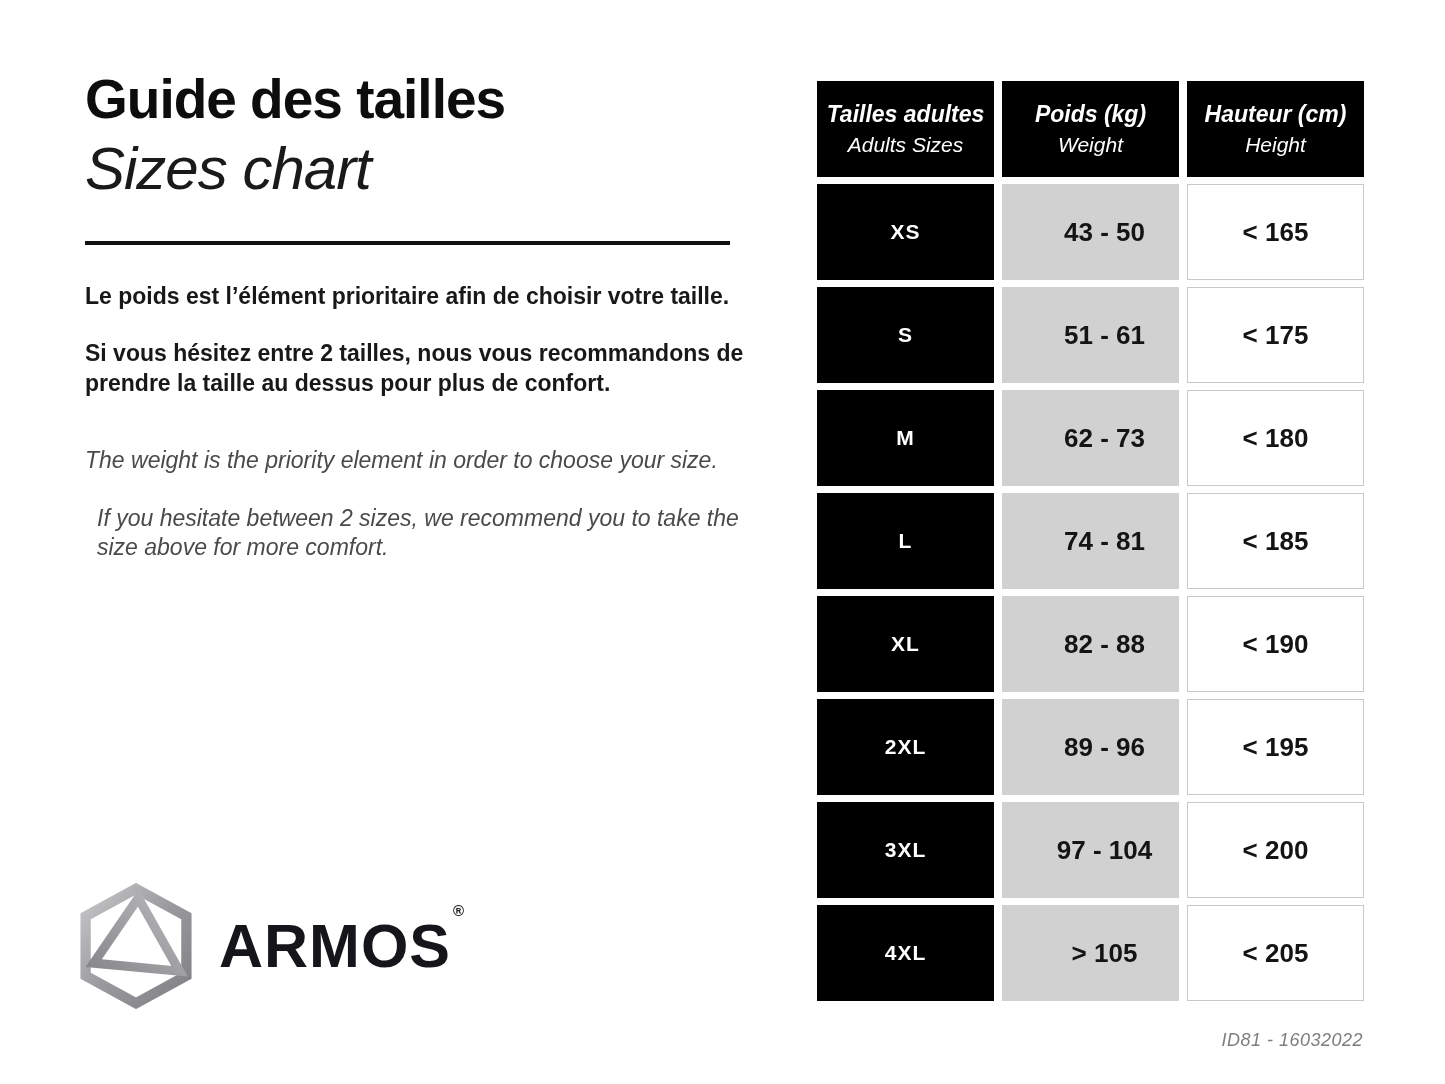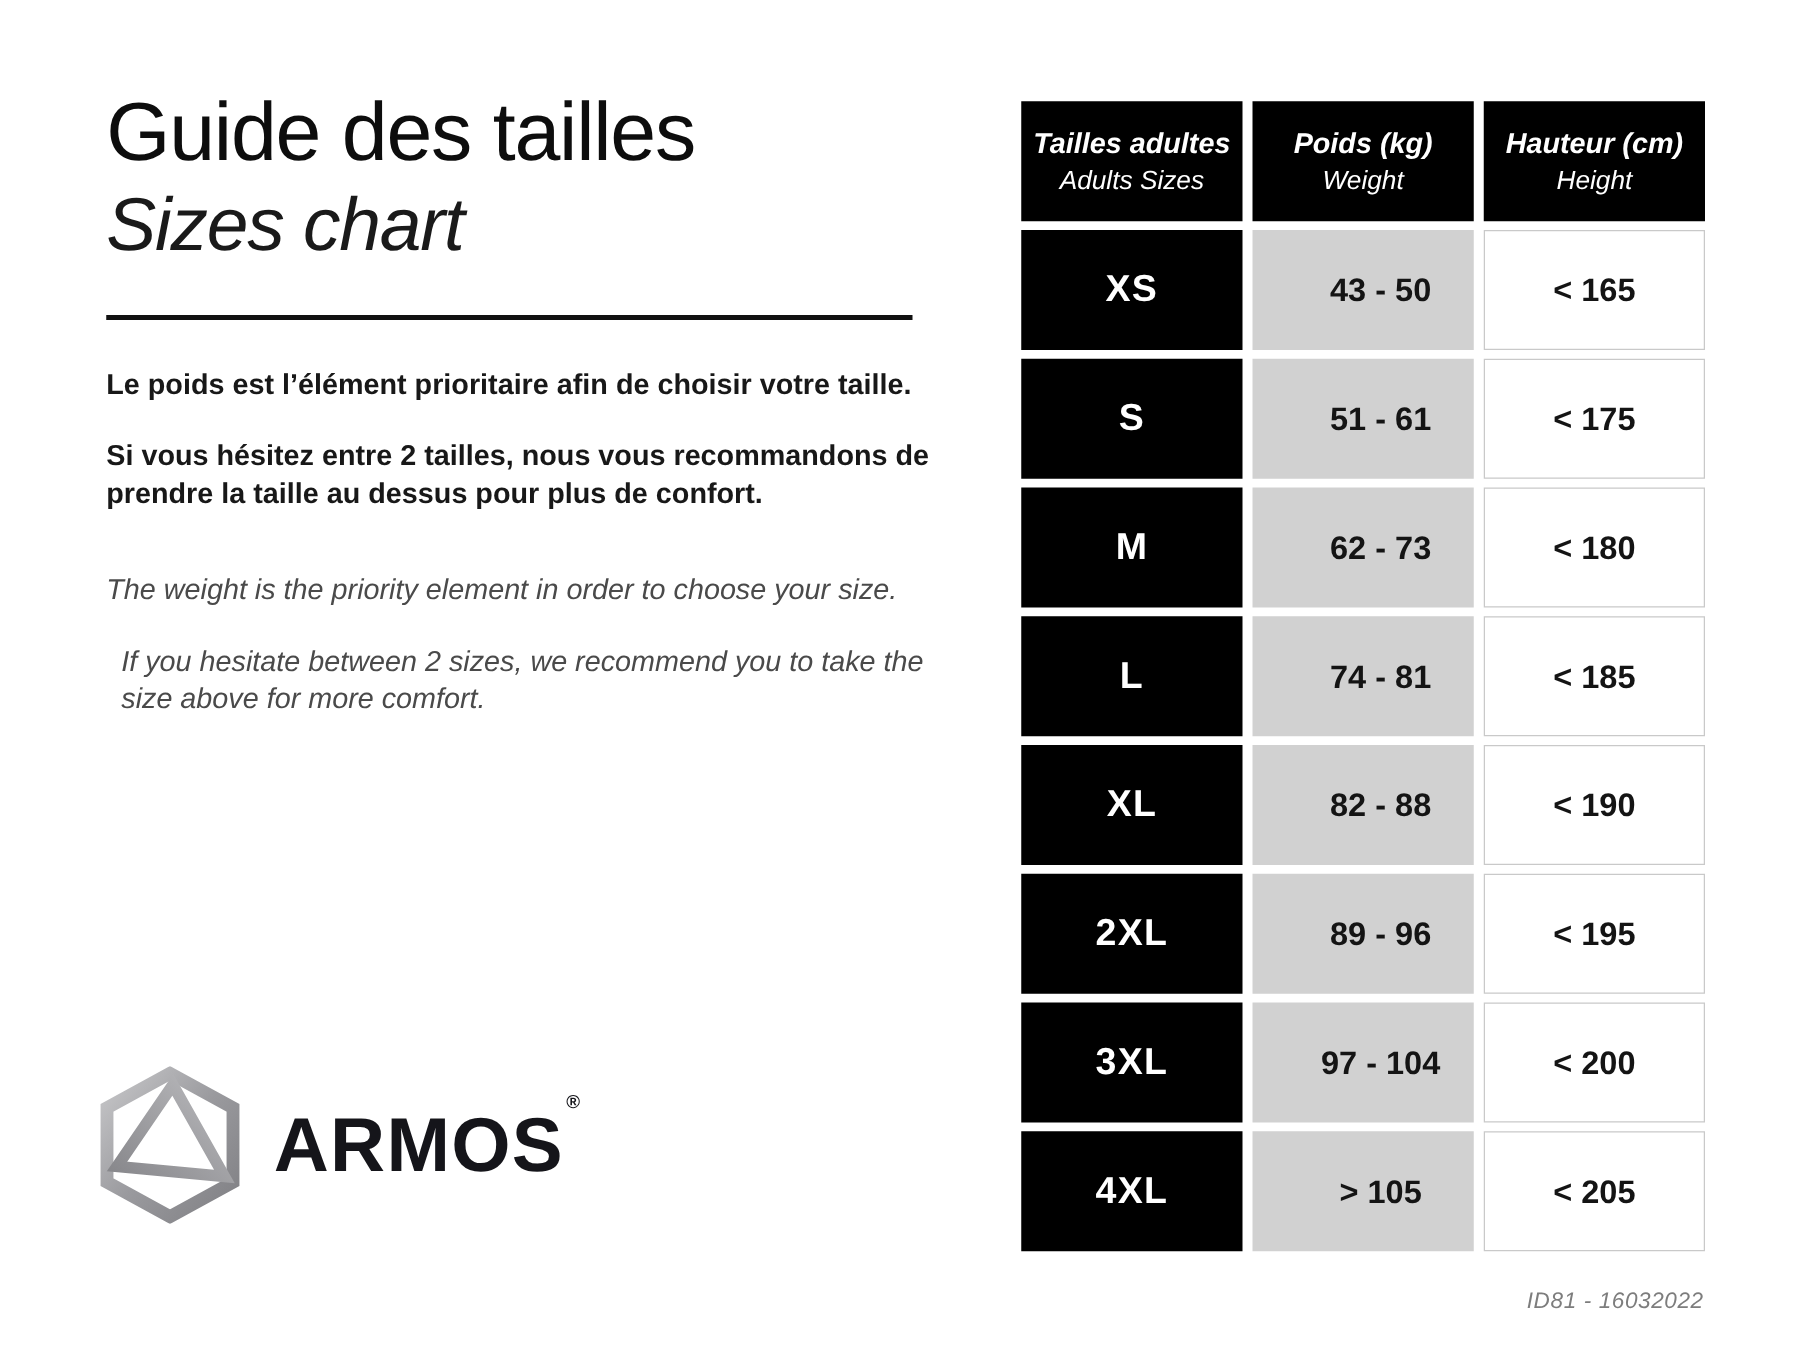--- a/index.html
+++ b/index.html
@@ -2,45 +2,45 @@
 <html><head>
 <meta charset="utf-8">
 <style>
   * { margin:0; padding:0; box-sizing:border-box; }
   html,body { width:1445px; height:1084px; background:#ffffff; overflow:hidden;
               font-family:"Liberation Sans", sans-serif; color:#111; }
   .page { position:relative; width:1445px; height:1084px; background:#fff; }
 
   
   .left { position:absolute; left:85px; top:72px; width:665px; }
-  .title { font-size:66px; font-weight:400; letter-spacing:-1px; color:#0d0d0d; line-height:1.0; }
+  .title { font-size:55px; font-weight:700; letter-spacing:-1px; color:#0d0d0d; line-height:1.0; }
   .subtitle { font-size:60px; font-weight:300; font-style:italic; color:#1a1a1a; line-height:1.0; margin-top:12px; letter-spacing:-1px; }
   .divider { margin-top:42px; width:645px; height:4px; background:#111; }
   p.fr { font-size:23px; font-weight:600; color:#181818; line-height:1.3; max-width:665px; }
   p.en { font-size:23px; font-weight:400; font-style:italic; color:#4a4a4a; line-height:1.3; max-width:660px; }
   .p-fr-1 { margin-top:37px; }
   .p-fr-2 { margin-top:27px; }
   .p-en-1 { margin-top:47px; }
   .p-en-2 { margin-top:28px;margin-left:12px; }
 
   
   .size-table { position:absolute; left:817px; top:81px;
                 display:grid; grid-template-columns:177px 177px 177px;
                 column-gap:8px; row-gap:7px; grid-auto-rows:96px; }
   .row { display:contents; }
   .cell { display:flex; flex-direction:column; align-items:center; justify-content:center; text-align:center; }
   .cell.head { background:#000; color:#fff; }
   .head-fr { font-size:23px; font-weight:700;font-style:italic; }
   .head-en { font-size:21px; font-weight:300; font-style:italic; margin-top:5px; }
-  .cell.size { background:#000; color:#fff; font-size:30px; font-weight:700; letter-spacing:1px;text-align:center; }
+  .cell.size { background:#000; color:#fff; font-size:21px; font-weight:700; letter-spacing:1px;text-align:center; }
   .cell.weight { background:#d1d1d1; color:#141414; font-size:26px; font-weight:600;padding-left:28px; }
   .cell.height { background:#fff; border:1px solid #c9c9c9; color:#141414; font-size:26px; font-weight:600; }
 
   
-  .logo { position:absolute; left:75px; top:853px; display:flex; align-items:center;text-align:right; }
+  .logo { position:absolute; left:75px; top:883px; display:flex; align-items:center;text-align:right; }
   .logo-icon { width:122px; height:126px; }
   .wordmark { font-size:61px; font-weight:900; letter-spacing:1px; color:#15151a; margin-left:22px; position:relative; }
   .wordmark sup { font-size:15px; font-weight:700; position:relative; top:-30px; left:2px; }
 
   
   .footer-id { position:absolute; left:817px; top:1030px; width:546px; text-align:right;
                font-size:18px; font-style:italic; color:#7d7d7d; letter-spacing:0.5px; }
 </style>
 </head>
 <body>

